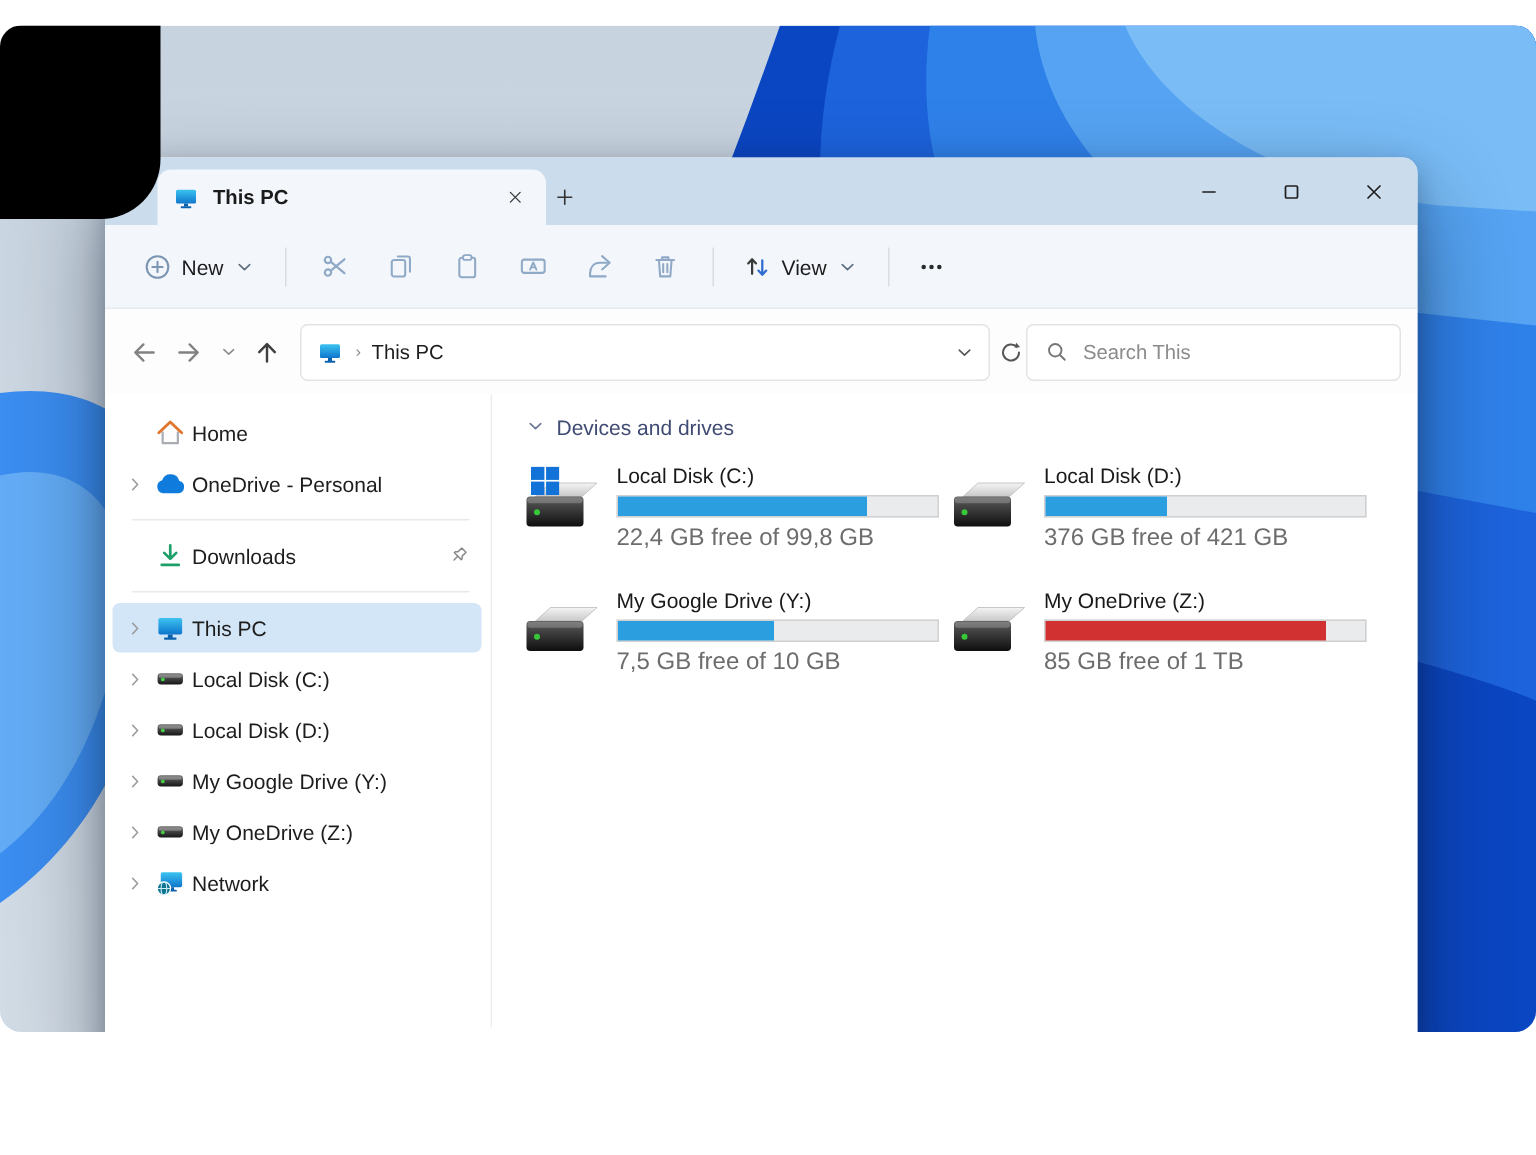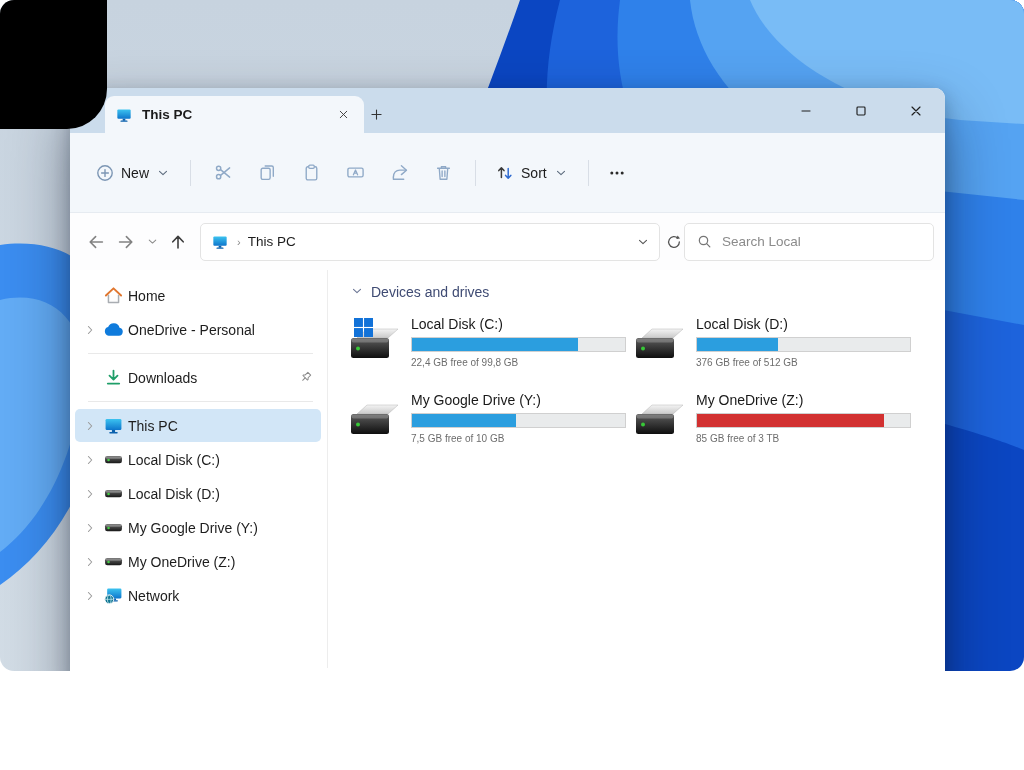--- a/index.html
+++ b/index.html
@@ -1,30 +1,30 @@
 <!DOCTYPE html>
 <html><head>
 <meta charset="utf-8">
 <style>
   html,body{margin:0;padding:0;background:#fff;}
   body{width:1024px;height:770px;font-family:"Liberation Sans",sans-serif;overflow:hidden;}
-  .stage{position:relative;width:1024px;height:671px;border-radius:14px;overflow:hidden;}
+  .stage{position:relative;width:1024px;height:671px;border-radius:14px;overflow:hidden;margin-top:17px;}
   .wallpaper{position:absolute;inset:0;z-index:0;}
   .black-blob{position:absolute;left:0;top:0;width:107px;height:129px;background:#000;border-bottom-right-radius:40px;z-index:30;}
   
   .window{position:absolute;left:70px;top:88px;width:875px;height:617px;z-index:10;border-radius:10px;overflow:hidden;display:flex;flex-direction:column;background:#fff;box-shadow:0 28px 60px rgba(8,18,38,.45),0 6px 18px rgba(8,18,38,.25);}
   .titlebar{flex:none;height:45px;background:#cbdcec;position:relative;}
   .tab{position:absolute;left:35px;bottom:0;width:240px;height:37px;background:#f3f7fb;border-radius:9px 9px 0 0;display:flex;align-items:center;gap:8px;padding:0 10px 0 9px;}
   .tab-title{font-size:13.5px;font-weight:700;color:#1b1b1b;flex:1;}
   .tab-close{width:22px;height:22px;display:flex;align-items:center;justify-content:center;color:#3c3c3c;border-radius:4px;}
   .newtab{position:absolute;left:292px;bottom:5px;width:28px;height:28px;display:flex;align-items:center;justify-content:center;color:#333;}
   .win-controls{position:absolute;right:2px;top:0;height:45px;display:flex;}
   .wc{width:55px;height:100%;display:flex;align-items:center;justify-content:center;color:#1f1f1f;}
   
-  .toolbar{flex:none;height:55px;background:#f3f7fb;display:flex;align-items:center;padding:12px 16px;border-bottom:1px solid #e6ebf1;}
+  .toolbar{flex:none;height:55px;background:#f3f7fb;display:flex;align-items:center;padding:0 16px;border-bottom:1px solid #e6ebf1;}
   .tb-new{display:flex;align-items:center;gap:7px;padding:0 10px;height:36px;border-radius:5px;}
   .tb-new .lbl{font-size:14px;color:#1c1c1c;}
   .tb-sep{width:1px;height:26px;background:#d8dee6;margin:0 10px;flex:none;}
   .tb-ic{width:44px;height:36px;display:flex;align-items:center;justify-content:center;color:#8fa9c7;border-radius:5px;flex:none;}
   .tb-txtbtn{display:flex;align-items:center;gap:7px;padding:0 10px;height:36px;border-radius:5px;color:#1c1c1c;font-size:14px;}
   .chev{color:#5c6b7d;}
   
   .navrow{flex:none;height:57px;background:#fdfdfe;display:flex;align-items:center;padding:0 12px;gap:2px;}
   .nv{width:28px;height:30px;display:flex;align-items:center;justify-content:center;border-radius:5px;color:#828282;flex:none;}
   .nv.up{color:#3e3e3e;}
@@ -50,21 +50,21 @@
   .content{flex:1;border-left:1px solid #ededed;padding:14px 0 0 20px;}
   .group-header{display:flex;align-items:flex-start;gap:7px;font-size:14px;color:#3f4b73;margin:0 0 16px 2px;}
   .tiles{display:grid;grid-template-columns:285px 285px;row-gap:24px;}
   .tile{display:flex;gap:11px;align-items:flex-start;}
   .tile-iconwrap{width:52px;height:46px;position:relative;flex:none;margin-top:2px;}
   .tile-iconwrap .drv{position:absolute;left:0;top:7px;width:52px;height:39px;}
   .tile-iconwrap .wlogo{position:absolute;left:6px;top:0;width:19px;height:19px;}
   .tile-name{font-size:14px;color:#191919;margin:0 0 5px;}
   .tile-bar{width:213px;height:13px;background:#e9ebec;border:1px solid #d0d0d0;margin-bottom:5px;}
   .tile-fill{height:100%;}
-  .tile-free{font-size:10px;color:#6d6d6d;}
+  .tile-free{font-size:16px;color:#6d6d6d;}
   
   .statusbar{flex:none;height:37px;display:flex;align-items:center;padding:0 16px;background:#fff;}
   .status-text{font-size:13.5px;color:#2d2d2d;}
   .status-icons{margin-left:auto;display:flex;gap:10px;color:#444;}
   .st-ic{width:22px;height:22px;display:flex;align-items:center;justify-content:center;}
   svg{display:block;}
 </style>
 </head>
 <body>
 
@@ -332,21 +332,21 @@
       <div class="tb-ic">
           <svg width="19" height="19">
             <use href="#sym-trash"></use>
           </svg>
         </div>
       <div class="tb-sep"></div>
       <div class="tb-txtbtn">
         <svg width="18" height="18">
             <use href="#sym-sort"></use>
           </svg>
-        <span>Sort</span>
+        <span>View</span>
         <svg class="chev" width="14" height="14">
             <use href="#sym-chev-down"></use>
           </svg>
       </div>
       <div class="tb-sep"></div>
       <div class="tb-ic" style="color:#2a2a2a;width:36px">
           <svg width="18" height="18">
             <use href="#sym-dots"></use>
           </svg>
         </div>
@@ -387,21 +387,21 @@
       </div>
       <div class="refresh">
           <svg width="16" height="16">
             <use href="#sym-refresh"></use>
           </svg>
         </div>
       <div class="searchbox">
         <svg width="15" height="15" style="color:#767676">
             <use href="#sym-search"></use>
           </svg>
-        <span class="ph">Search Local</span>
+        <span class="ph">Search This</span>
       </div>
     </div>
 
     <div class="bodyrow">
 
       <div class="sidebar">
         <div class="sb-item">
           <span class="sb-chevslot"></span>
           <span class="sb-ic">
               <svg width="19" height="19">
@@ -550,21 +550,21 @@
             <div class="tile-iconwrap">
               <svg class="drv">
                   <use href="#sym-drive-big"></use>
                 </svg>
             </div>
             <div class="tile-body">
               <div class="tile-name">Local Disk (D:)</div>
               <div class="tile-bar">
                 <div class="tile-fill" style="width: 38%; background: rgb(43, 158, 223);"></div>
               </div>
-              <div class="tile-free">376 GB free of 512 GB</div>
+              <div class="tile-free">376 GB free of 421 GB</div>
             </div>
           </div>
 
           <div class="tile">
             <div class="tile-iconwrap">
               <svg class="drv">
                   <use href="#sym-drive-big"></use>
                 </svg>
             </div>
             <div class="tile-body">
@@ -580,21 +580,21 @@
             <div class="tile-iconwrap">
               <svg class="drv">
                   <use href="#sym-drive-big"></use>
                 </svg>
             </div>
             <div class="tile-body">
               <div class="tile-name">My OneDrive (Z:)</div>
               <div class="tile-bar">
                 <div class="tile-fill" style="width: 88%; background: rgb(210, 49, 49);"></div>
               </div>
-              <div class="tile-free">85 GB free of 3 TB</div>
+              <div class="tile-free">85 GB free of 1 TB</div>
             </div>
           </div>
 
         </div>
       </div>
     </div>
 
     <div class="statusbar">
       <span class="status-text">6 items</span>
       <div class="status-icons">

